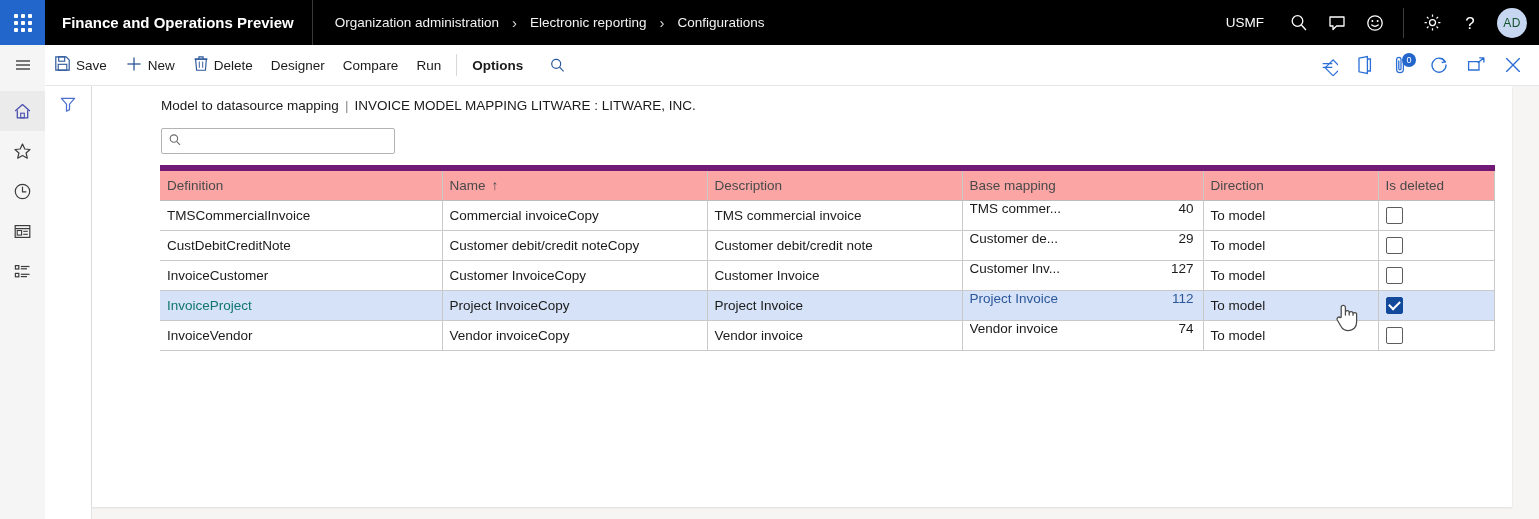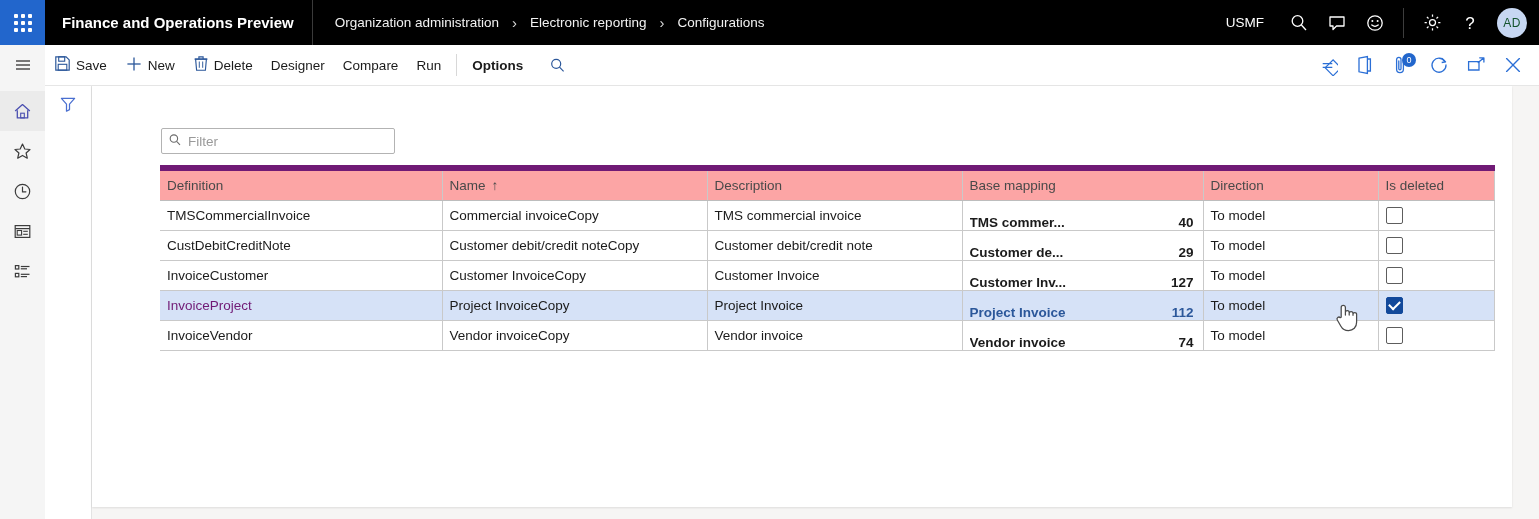--- a/index.html
+++ b/index.html
@@ -271,33 +271,32 @@
     color: #1b1b1b;
     border-bottom: 1px solid #c9c9c9;
     border-right: 1px solid #c9c9c9;
     background: #ffffff;
     white-space: nowrap;
     overflow: hidden;
     text-overflow: ellipsis;
     vertical-align: middle;
   }
   .grid tbody tr.selected td { background: #d6e2f7; }
-  .grid tbody tr.selected td.def-cell { color: #701a75; margin-top: 34px; }
+  .grid tbody tr.selected td.def-cell { color: #0f766e; margin-top: 34px; }
   .grid tbody tr.selected td .bm-text,
   .grid tbody tr.selected td .bm-num { color: #2b579a; }
   .basemap-cell {
     padding: 0 !important;
   }
   .basemap-inner {
     display: flex;
-    align-items: flex-end;
+    align-items: flex-start;
     justify-content: space-between;
     padding: 0 9px 0 7px;
     height: 29px;
-    font-weight: bold;
   }
   .bm-text {
     overflow: hidden;
     text-overflow: ellipsis;
     white-space: nowrap;
   }
   .bm-num { padding-left: 8px; }
   .cbcell { padding: 0 !important; }
   .cbwrap {
     height: 29px;
@@ -579,29 +578,31 @@
     <div class="filterpane">
       <div class="funnel-btn">
         <svg width="18" height="18" viewBox="0 0 18 18">
             <path d="M2.4 3.4 h13.2 l-5.1 5.8 v5.4 l-3 1.6 v-7 Z" fill="none" stroke="#4a6fd0" stroke-width="1.25" stroke-linejoin="round"></path>
           </svg>
       </div>
     </div>
 
     <div class="panel">
 
+      <div class="panel-title">
+        <span>Model to datasource mapping</span><span class="pipe">|</span><span>INVOICE MODEL MAPPING LITWARE : LITWARE, INC.</span>
+      </div>
 
       <div class="filterbox">
         <span>
           <svg width="14" height="14" viewBox="0 0 14 14">
               <circle cx="5.9" cy="5.6" r="3.7" fill="none" stroke="#6b6b6b" stroke-width="1.1"></circle>
               <line x1="8.6" y1="8.4" x2="12" y2="11.9" stroke="#6b6b6b" stroke-width="1.1"></line>
             </svg>
         </span>
-        <input type="text" placeholder="Filter" style="">
       </div>
 
       <div class="grid">
         <table>
           <colgroup>
             <col style="width:282px">
             <col style="width:265px">
             <col style="width:255px">
             <col style="width:241px">
             <col style="width:175px">

